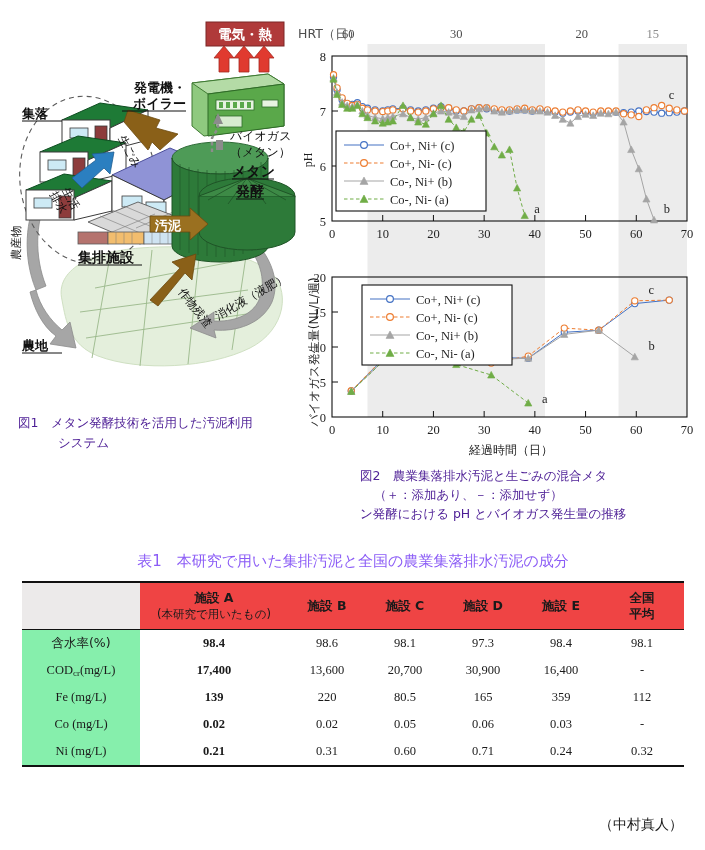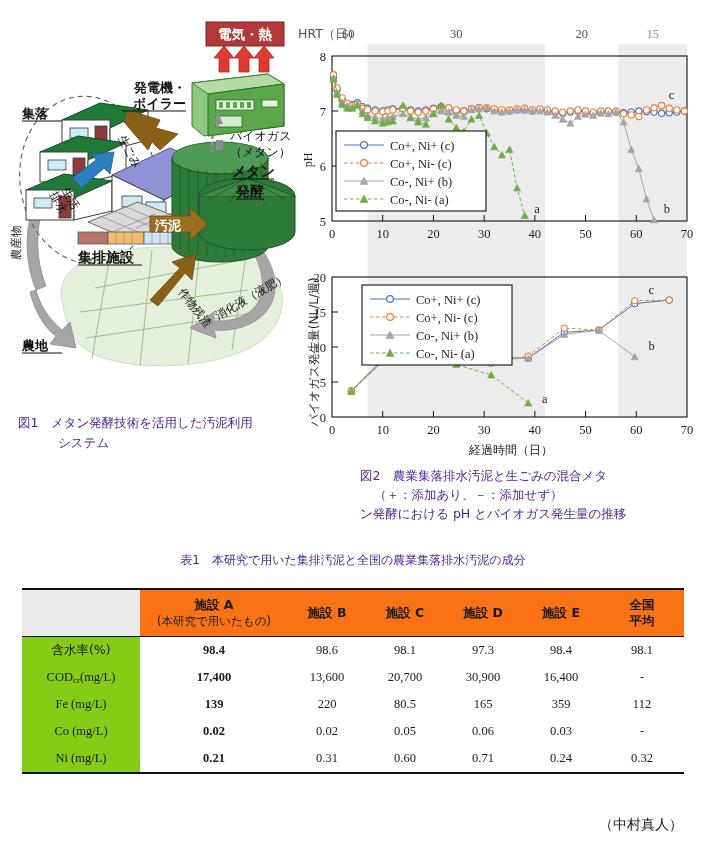--- a/index.html
+++ b/index.html
@@ -32,27 +32,27 @@
   .axis-lbl { font-size: 12px; fill: #1f1f1f; font-family: "Liberation Serif", serif; }
   .tick-lbl { font-size: 12.5px; fill: #1f1f1f; font-family: "Liberation Serif", serif; }
   .hrt-lbl  { font-size: 12.5px; fill: #4d4d4d; font-family: "Liberation Serif", serif; }
   .hrt-lbl.faint { fill: #8c8c8c; }
   .jp { font-family: "DejaVu Sans", sans-serif; }
   .legend-txt { font-size: 12.5px; fill: #1f1f1f; font-family: "Liberation Serif", serif; }
   .ann-lbl { font-size: 12.5px; fill: #1f1f1f; font-family: "Liberation Serif", serif; }
 
   
   #table-wrap { position: absolute; left: 22px; top: 552px; width: 662px; }
-  #table-caption { text-align: center; font-size: 12px; margin-bottom: 19px; color:#4c1d95; }
+  #table-caption { text-align: center; font-size: 15px; margin-bottom: 10px; color:#8b5cf6; }
   table.t1 { border-collapse: collapse; width: 662px; font-size: 12.5px; }
   table.t1 th, table.t1 td { padding: 0; text-align: center; vertical-align: middle; }
-  .t1 thead tr th { background: #f97316; height: 46px; font-weight: bold; }
+  .t1 thead tr th { background: #ef4444; height: 46px; font-weight: bold; }
   .t1 thead tr th.corner { background:#eceaea; }
   .t1 tbody td { height: 27px; }
-  .t1 tbody td.rowhead { background: #84cc16; font-weight: normal; text-align: center; }
+  .t1 tbody td.rowhead { background: #86efac; font-weight: normal; text-align: center; }
   .t1 .topline { border-top: 2.5px solid #111; }
   .t1 .midline { border-bottom: 1.2px solid #111; }
   .t1 .botline { border-bottom: 2.5px solid #111; }
   .t1 td.bold { font-weight: bold; }
   .sub { font-size: 9px; vertical-align: -2px; }
   .hdr-a-main { font-weight: bold; display:block; }
   .hdr-a-sub { font-weight: normal; display:block; font-size: 11.5px; }
   .hdr-two { display:block; line-height: 16px; }
 
   #credit { position: absolute; right: 22px; top: 816px; font-size: 14px; }

